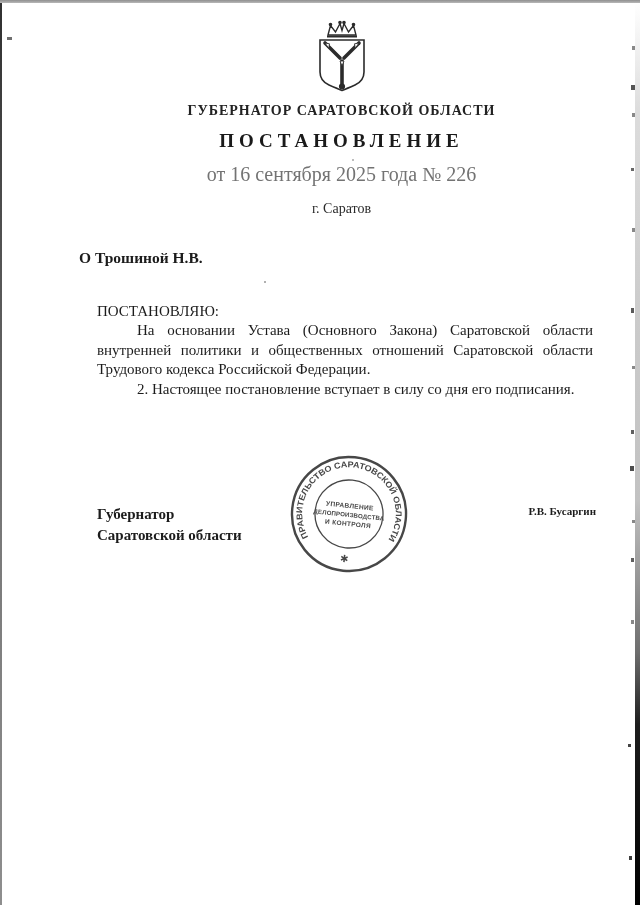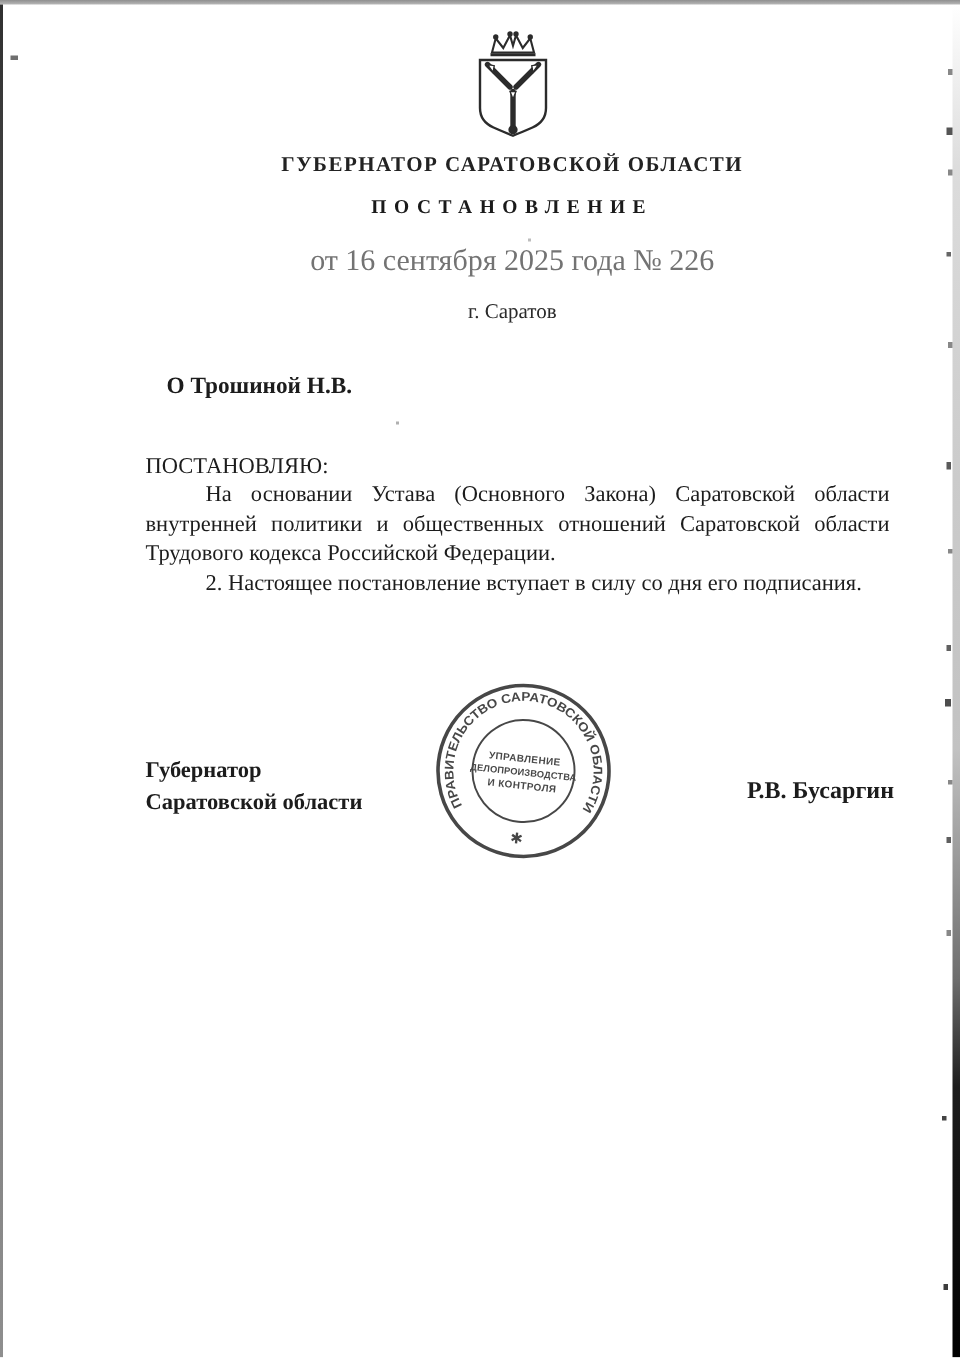--- a/index.html
+++ b/index.html
@@ -29,45 +29,45 @@
   }
   .speck { position: absolute; background: #888; }
 
   
   .center-col { position: absolute; left: 94px; width: 495px; text-align: center; }
 
   .authority {
     top: 103px; font-size: 14px; font-weight: bold; letter-spacing: 1px; color: #222;
   }
   .doc-type {
-    top: 130px; font-size: 13px; font-weight: bold; letter-spacing: 5px; color: #1a1a1a;
+    top: 130px; font-size: 19px; font-weight: bold; letter-spacing: 5px; color: #1a1a1a;
   }
   .date-line { top: 163px; font-size: 20px; color: #737373; }
   .place-line { top: 201px; font-size: 14px; color: #2a2a2a; }
 
   .subject {
-    position: absolute; left: 111px; top: 249px;
+    position: absolute; left: 79px; top: 249px;
     font-size: 15.5px; font-weight: bold;
   }
 
   .bodytext {
     position: absolute; left: 97px; top: 302px; width: 496px;
     font-size: 15px; line-height: 19.4px; color: #1c1c1c;
   }
   .bodytext .line { white-space: normal; }
   .bodytext .just { text-align: justify; text-align-last: justify; }
   .bodytext .indent { text-indent: 40px; }
 
   .sig-position {
     position: absolute; left: 97px; top: 504px;
     font-size: 15px; font-weight: bold; line-height: 20.5px; font-family: Liberation Serif, serif;
   }
   .sig-name {
-    position: absolute; right: 44px; top: 519px;
-    font-size: 16px; font-weight: bold;
+    position: absolute; right: 44px; top: 505px;
+    font-size: 11px; font-weight: bold;
   }
 
   .emblem { position: absolute; left: 314px; top: 20px; }
   .stamp { position: absolute; left: 284px; top: 449px; opacity: 0.9; }
   .stamp text { fill: #343434; }
 </style>
 </head>
 <body>
 
 <div class="page">

